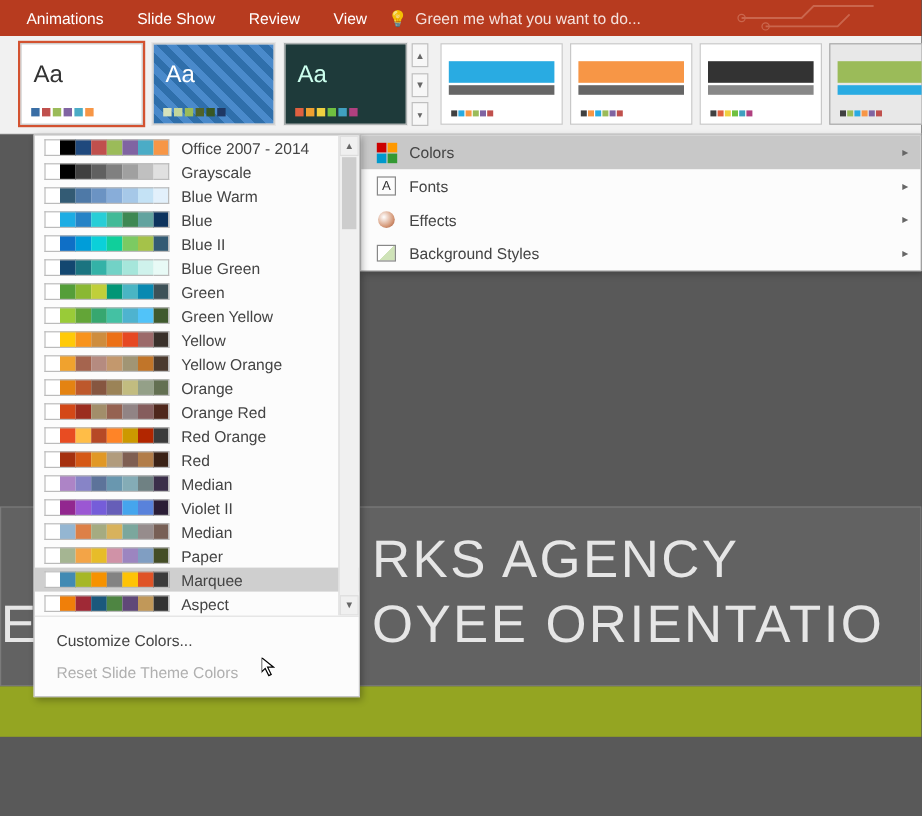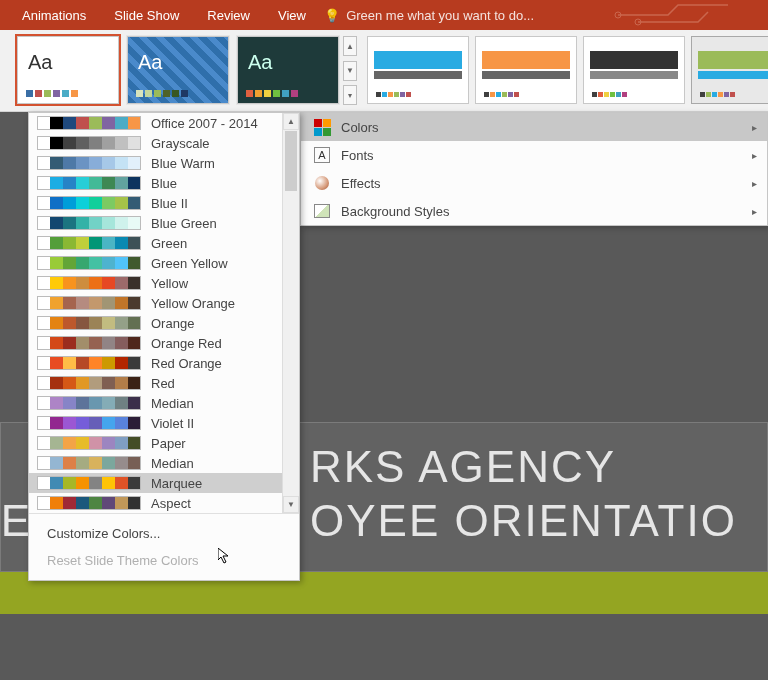--- a/index.html
+++ b/index.html
@@ -429,43 +429,43 @@
           <span style="background: rgb(102, 94, 184);"></span>
           <span style="background: rgb(69, 165, 237);"></span>
           <span style="background: rgb(89, 130, 219);"></span>
           <span style="background: rgb(43, 29, 54);"></span>
         </div>
         <span class="color-label">Violet II</span>
       </div>
       <div class="color-row">
         <div class="swatches">
           <span style="background: rgb(255, 255, 255);"></span>
+          <span style="background: rgb(148, 182, 210);"></span>
+          <span style="background: rgb(221, 128, 71);"></span>
+          <span style="background: rgb(165, 171, 129);"></span>
+          <span style="background: rgb(216, 178, 92);"></span>
+          <span style="background: rgb(123, 167, 157);"></span>
+          <span style="background: rgb(150, 140, 140);"></span>
+          <span style="background: rgb(119, 95, 85);"></span>
+        </div>
+        <span class="color-label">Median</span>
+      </div>
+      <div class="color-row">
+        <div class="swatches">
+          <span style="background: rgb(255, 255, 255);"></span>
           <span style="background: rgb(165, 181, 146);"></span>
           <span style="background: rgb(243, 164, 71);"></span>
           <span style="background: rgb(231, 188, 41);"></span>
           <span style="background: rgb(208, 146, 167);"></span>
           <span style="background: rgb(156, 133, 192);"></span>
           <span style="background: rgb(128, 158, 194);"></span>
           <span style="background: rgb(68, 77, 38);"></span>
         </div>
         <span class="color-label">Paper</span>
       </div>
-      <div class="color-row">
-        <div class="swatches">
-          <span style="background: rgb(255, 255, 255);"></span>
-          <span style="background: rgb(148, 182, 210);"></span>
-          <span style="background: rgb(221, 128, 71);"></span>
-          <span style="background: rgb(165, 171, 129);"></span>
-          <span style="background: rgb(216, 178, 92);"></span>
-          <span style="background: rgb(123, 167, 157);"></span>
-          <span style="background: rgb(150, 140, 140);"></span>
-          <span style="background: rgb(119, 95, 85);"></span>
-        </div>
-        <span class="color-label">Median</span>
-      </div>
       <div class="color-row hover">
         <div class="swatches">
           <span style="background: rgb(255, 255, 255);"></span>
           <span style="background: rgb(65, 138, 179);"></span>
           <span style="background: rgb(166, 183, 39);"></span>
           <span style="background: rgb(246, 146, 0);"></span>
           <span style="background: rgb(131, 131, 131);"></span>
           <span style="background: rgb(254, 195, 6);"></span>
           <span style="background: rgb(223, 83, 39);"></span>
           <span style="background: rgb(59, 59, 59);"></span>

